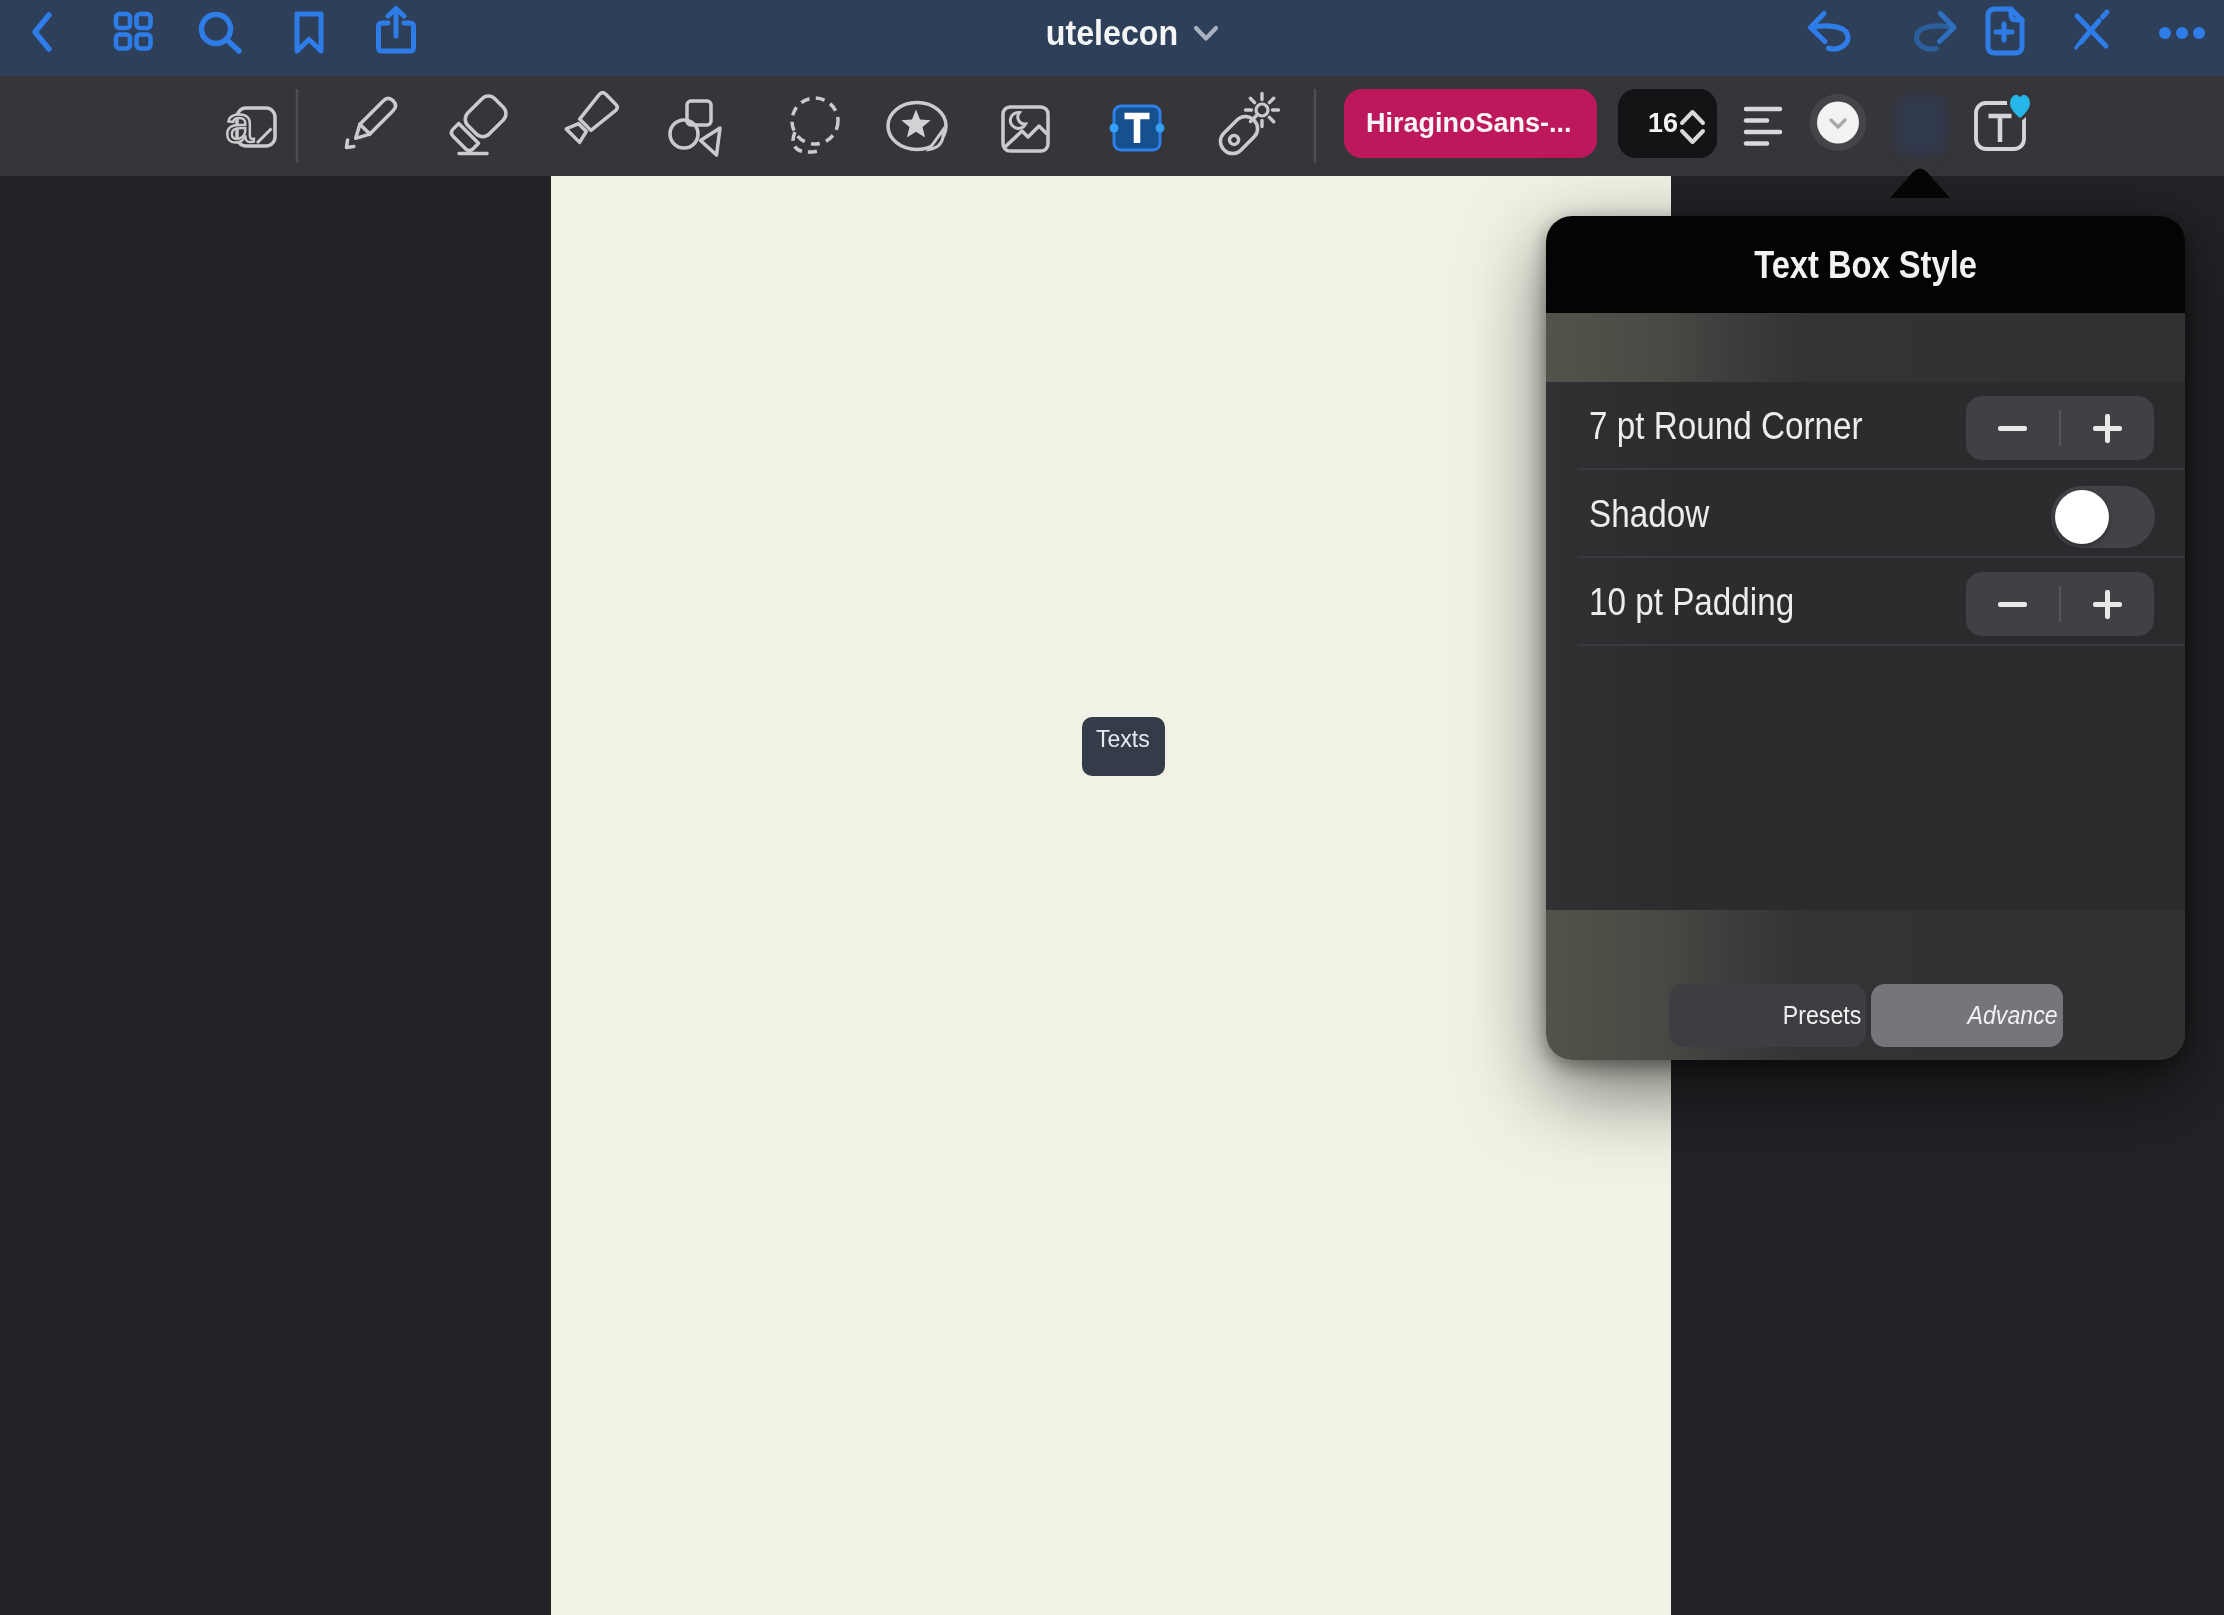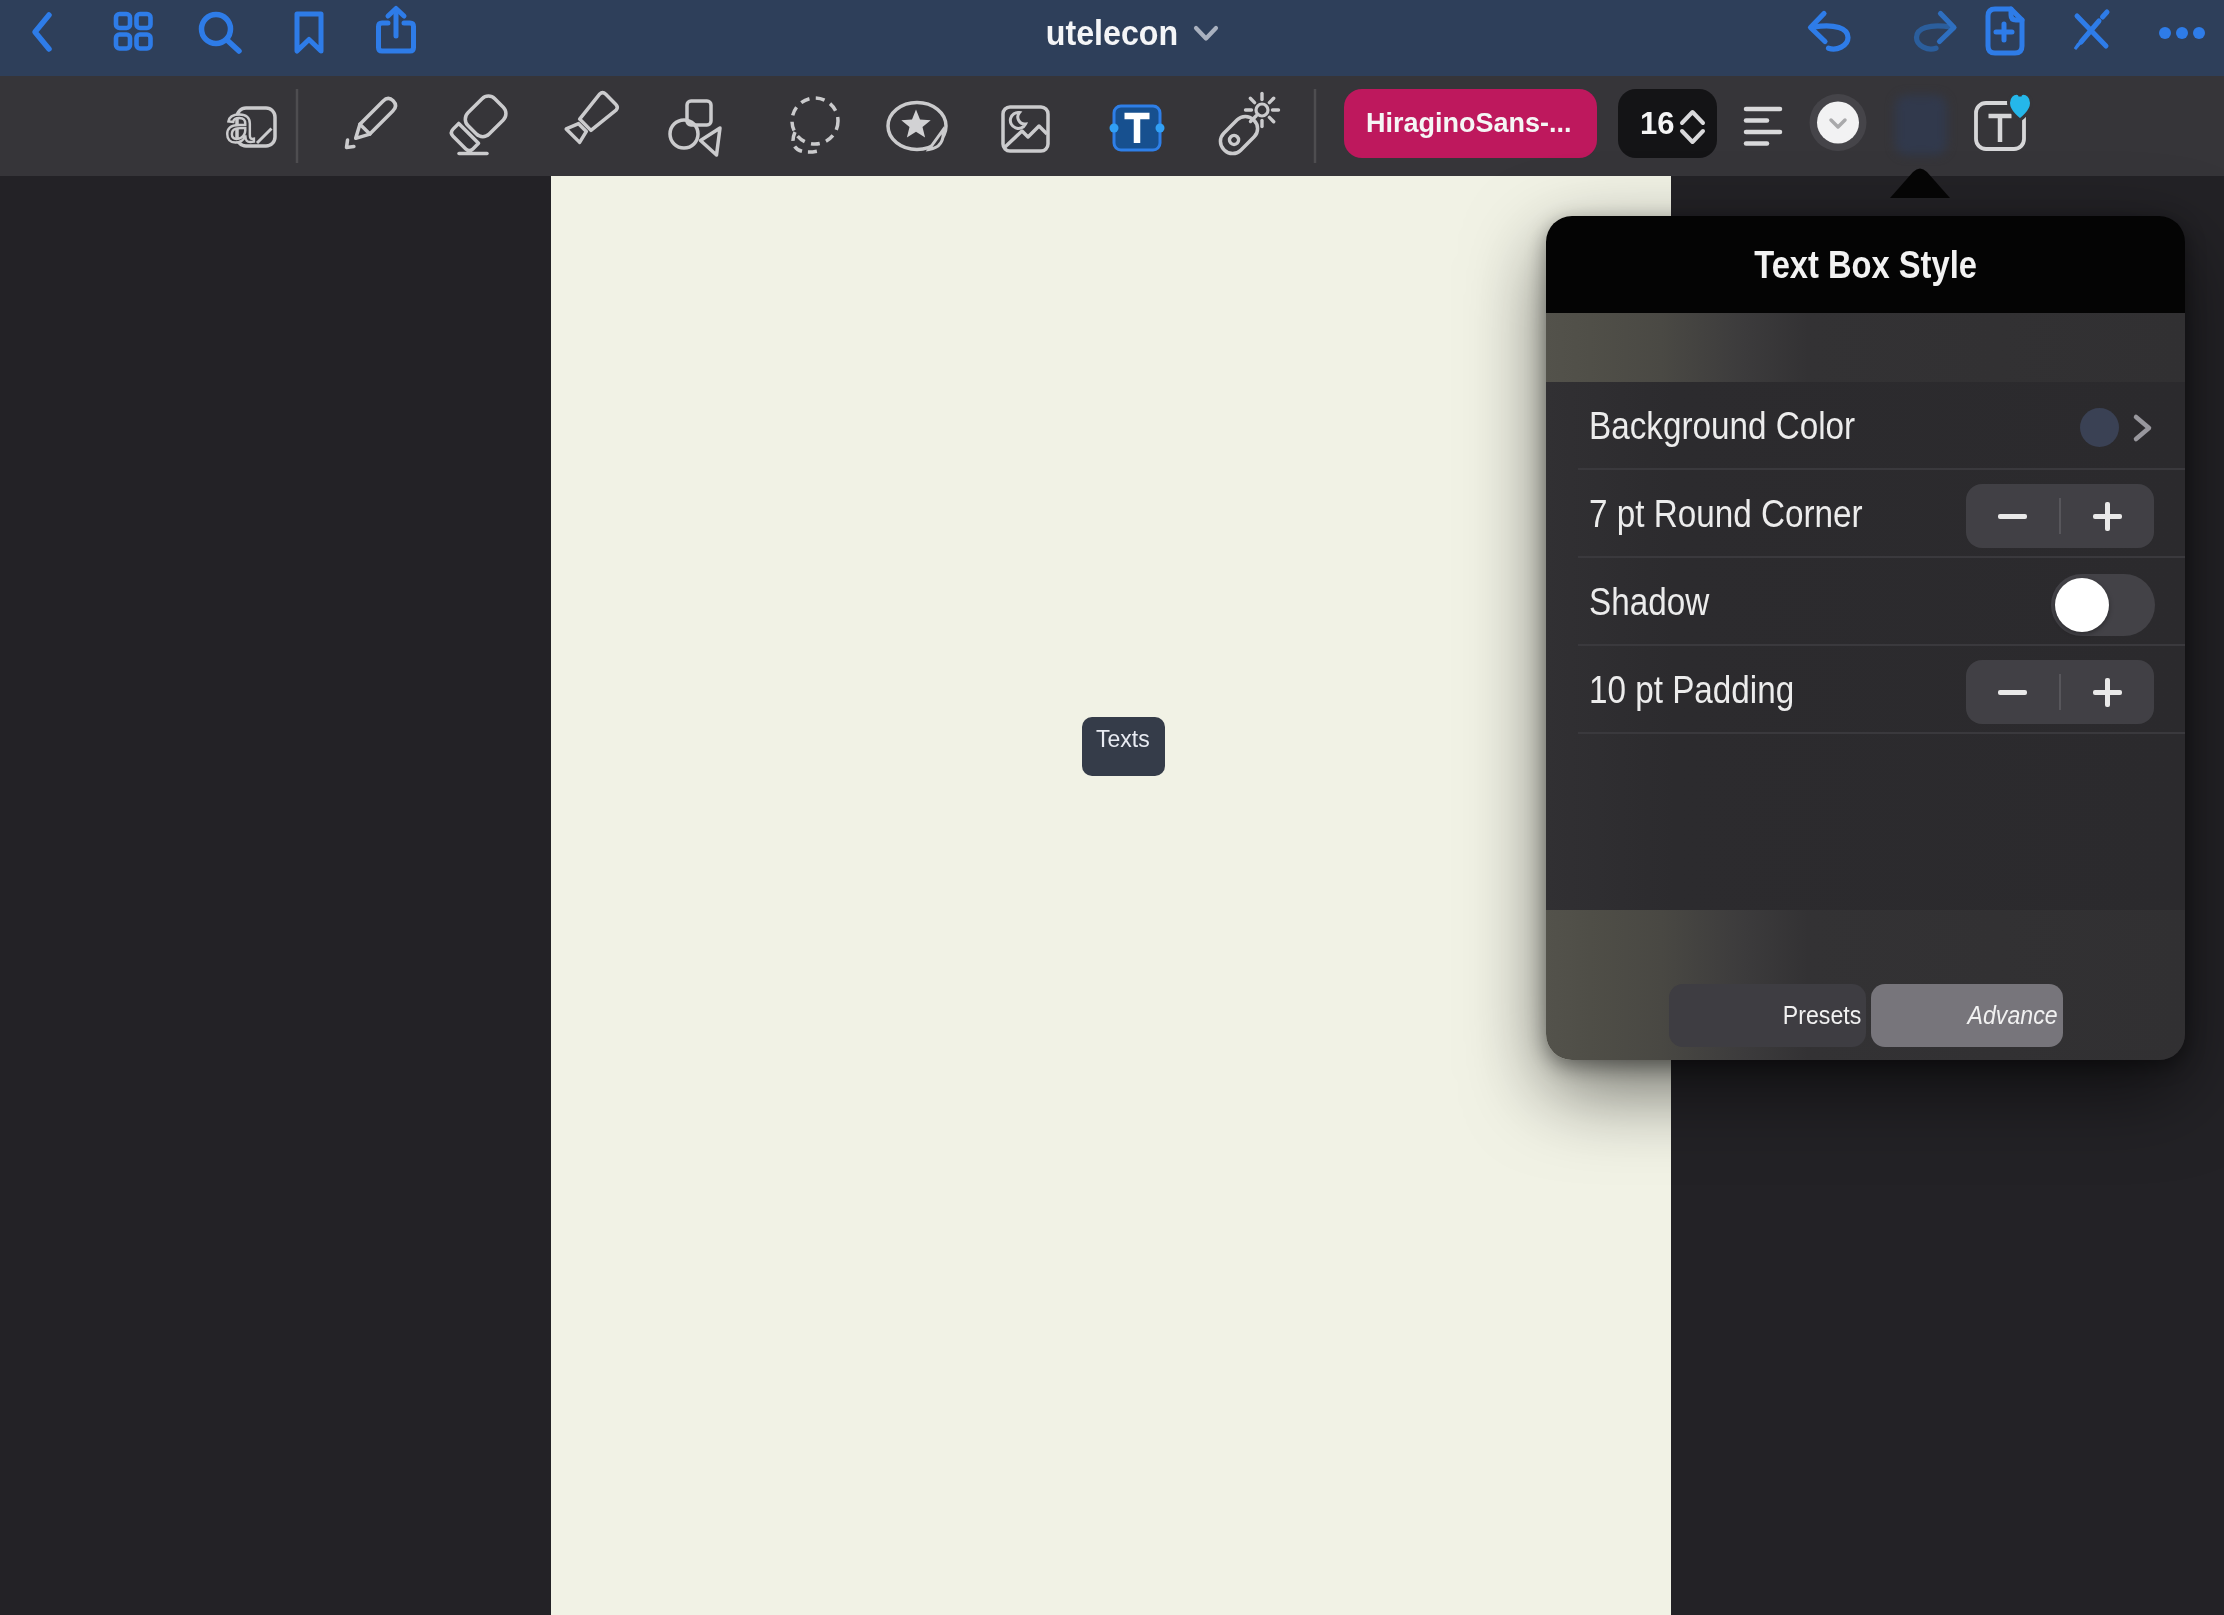--- a/index.html
+++ b/index.html
@@ -113,21 +113,21 @@
   <g fill="#2e7ce8">
     <circle cx="2165" cy="33" r="6"></circle>
       <circle cx="2182" cy="33" r="6"></circle>
       <circle cx="2199" cy="33" r="6"></circle>
   </g>
 
   <path d="M1196 28 L1206 38.5 L1216 28" fill="none" stroke="#a9b1bf" stroke-width="4.2" stroke-linecap="round" stroke-linejoin="round"></path>
 </svg>
 
 <div class="abs" style="left:1344px;top:89px;width:253px;height:69px;border-radius:18px;background:#be185d;color:#f5f5f5;font-size:27px;font-weight:bold;line-height:69px;padding-left:22px;box-sizing:border-box;">HiraginoSans-...</div>
-<div class="abs" style="left:1618px;top:89px;width:99px;height:69px;border-radius:18px;background:#141416;color:#f5f5f5;font-size:31px;font-weight:bold;line-height:69px;padding-left:22px;box-sizing:border-box;">16</div>
+<div class="abs" style="left:1618px;top:89px;width:99px;height:69px;border-radius:18px;background:#141416;color:#f5f5f5;font-size:27px;font-weight:bold;line-height:69px;padding-left:30px;box-sizing:border-box;">16</div>
 
 <svg class="abs" id="toolicons" style="left:0;top:76px" width="2224" height="100" viewBox="0 0 2224 100">
   <g fill="none" stroke="#cbcbcd" stroke-width="3.5">
 
     <rect x="237" y="32" width="38" height="38" rx="9"></rect>
     <path d="M257 67 L271.5 52.5" stroke-width="3"></path>
     <text x="225" y="66" font-family="Liberation Sans" font-size="52" fill="#363539" stroke="#cbcbcd" stroke-width="2.4">a</text>
 
     <path d="M297 13 V 87" stroke="#4e4d50" stroke-width="2.5"></path>
 
@@ -208,28 +208,20 @@
   </g>
 </svg>
 
 <svg class="abs" id="caret" viewBox="0 0 60 32">
   <path d="M0 32 L23 6 Q30 -1 37 6 L60 32 Z" fill="#060606"></path>
 </svg>
 <div class="abs" id="pop">
   <div id="poptitle"><span>Text Box Style</span></div>
   <div id="popband"></div>
   <div id="poprows">
-    <div class="prow">
-        <div class="lbl">Background Color</div>
-      <div id="bgcircle"></div>
-      <svg class="rchev" viewBox="0 0 30 30">
-          <path d="M9 4 L22 15 L9 26" fill="none" stroke="#98979d" stroke-width="4.5" stroke-linecap="round" stroke-linejoin="round"></path>
-        </svg>
-      <div class="sep"></div>
-      </div>
     <div class="prow">
         <div class="lbl">7 pt Round Corner</div>
       <div class="stepper">
           <div class="abs minus"></div>
           <div class="mid"></div>
           <div class="abs plus-h"></div>
           <div class="abs plus-v"></div>
         </div>
       <div class="sep"></div>
       </div>

